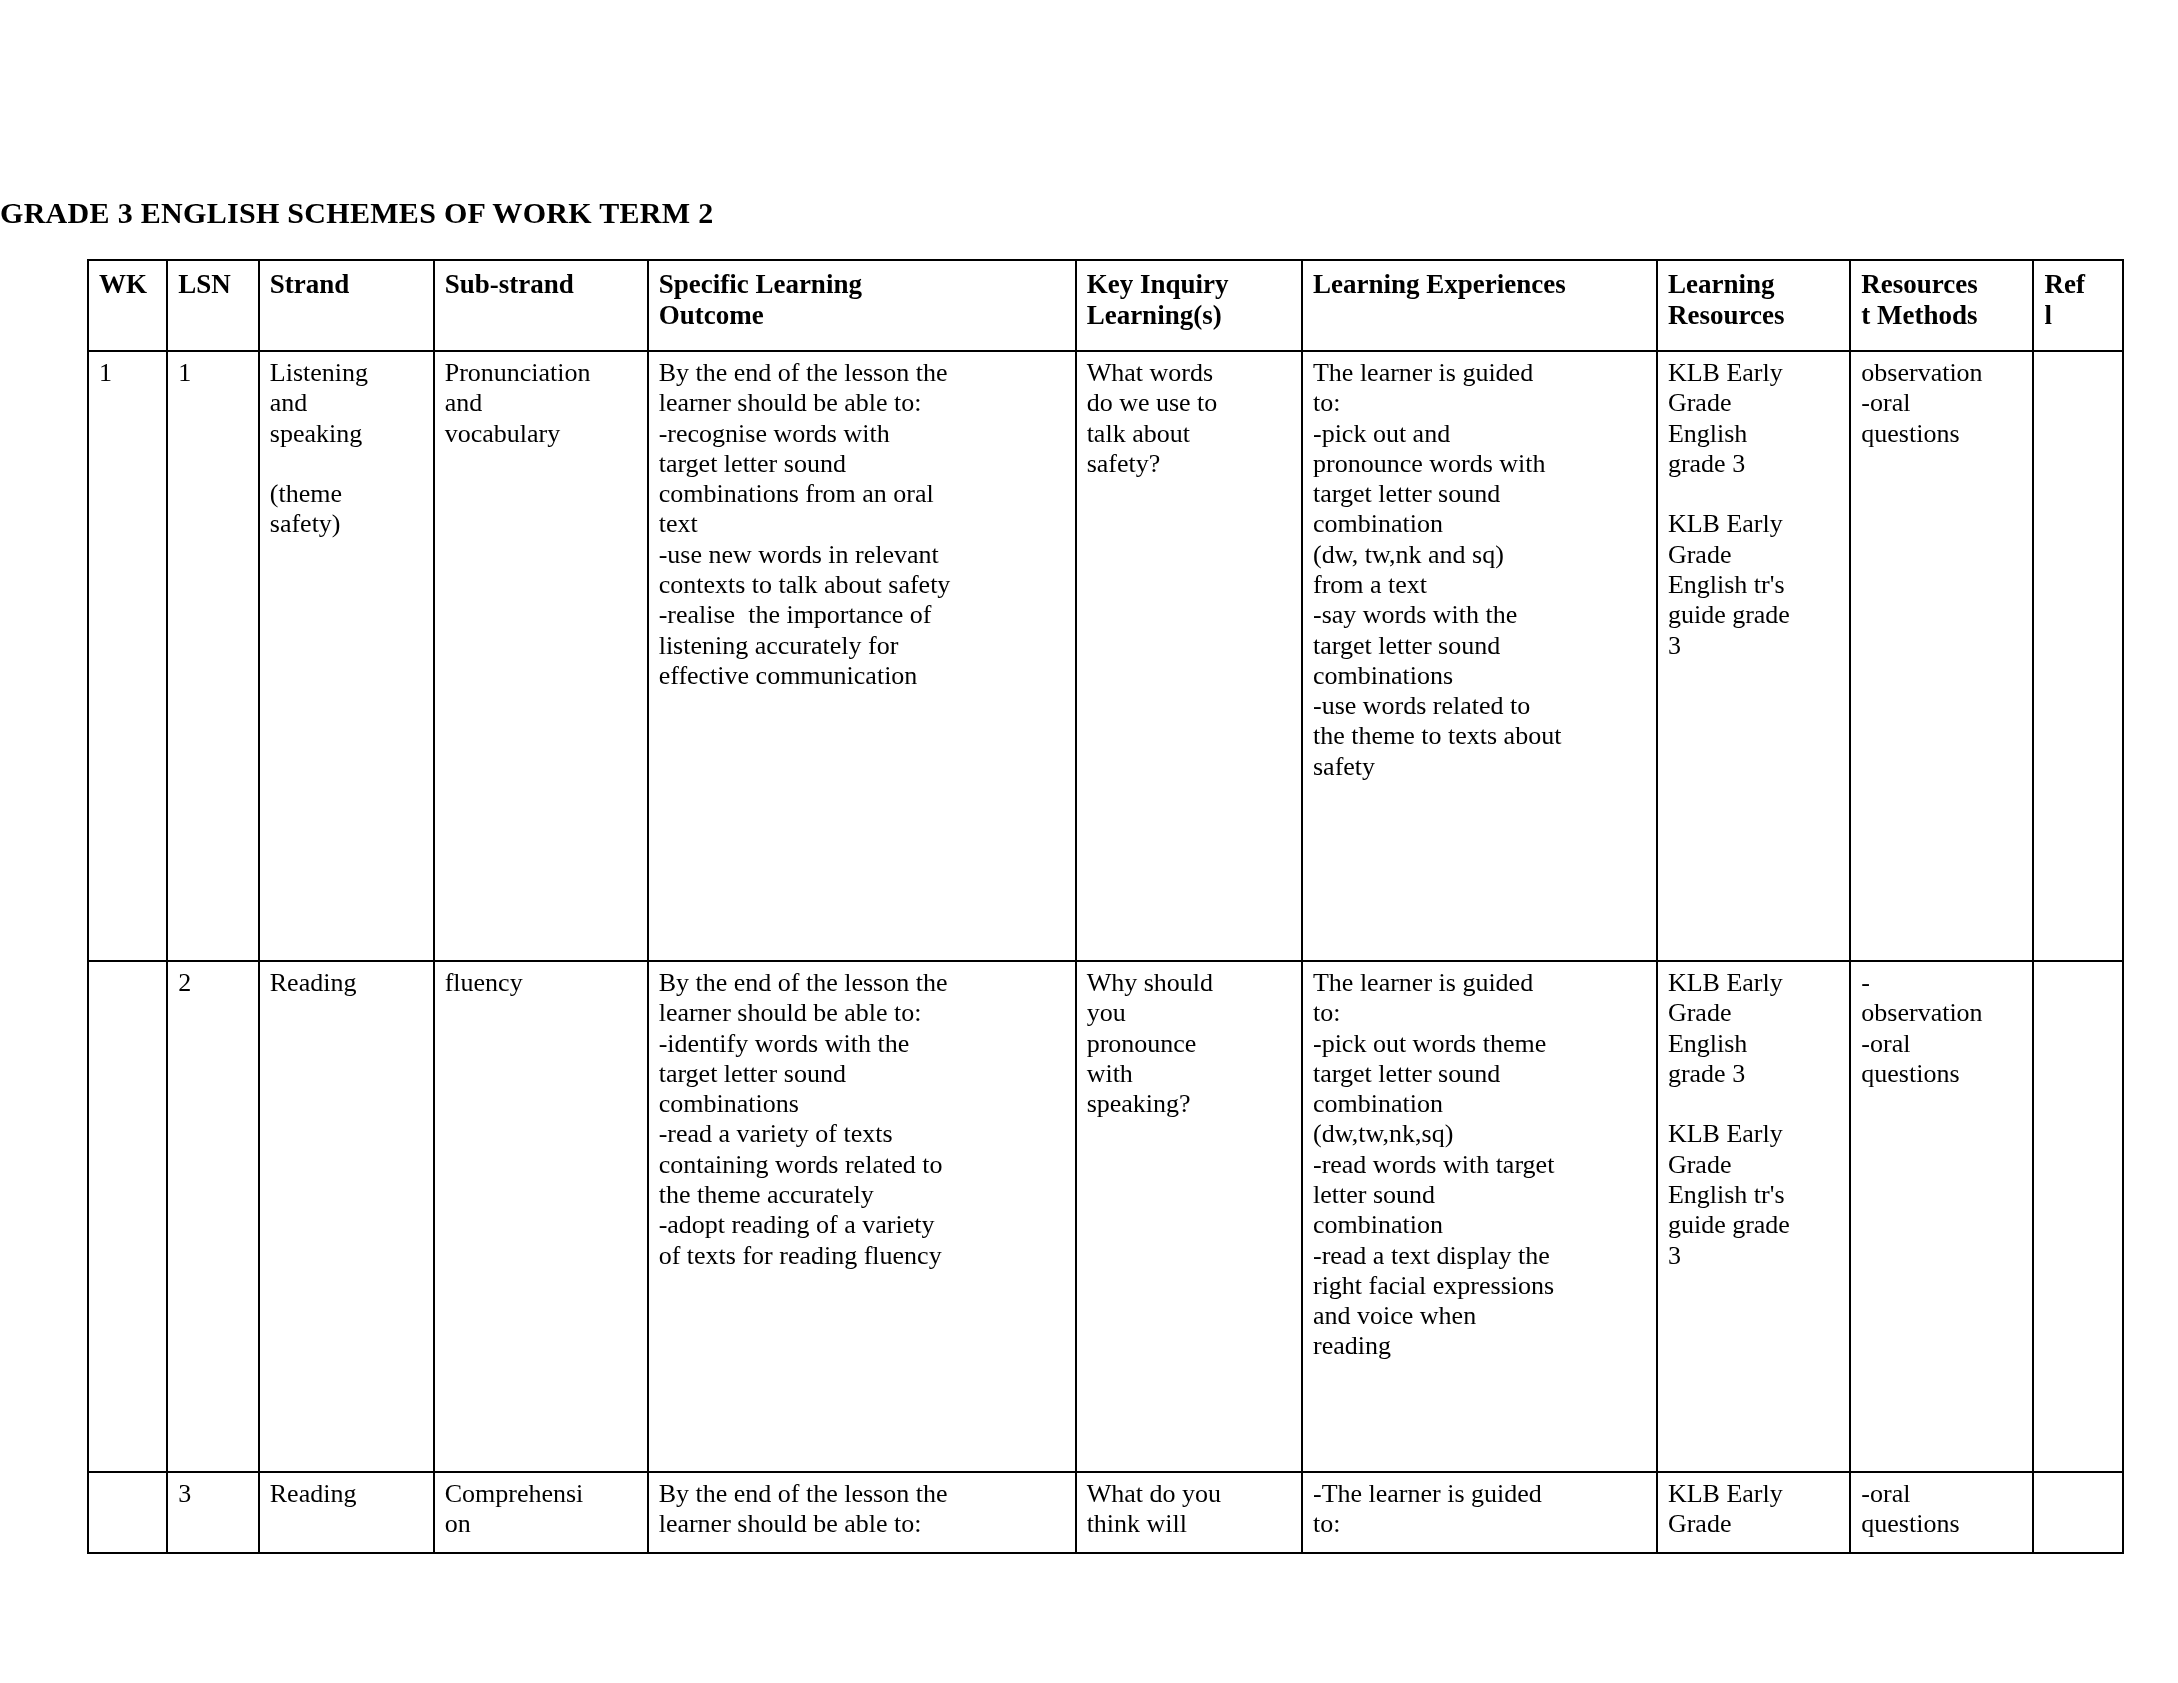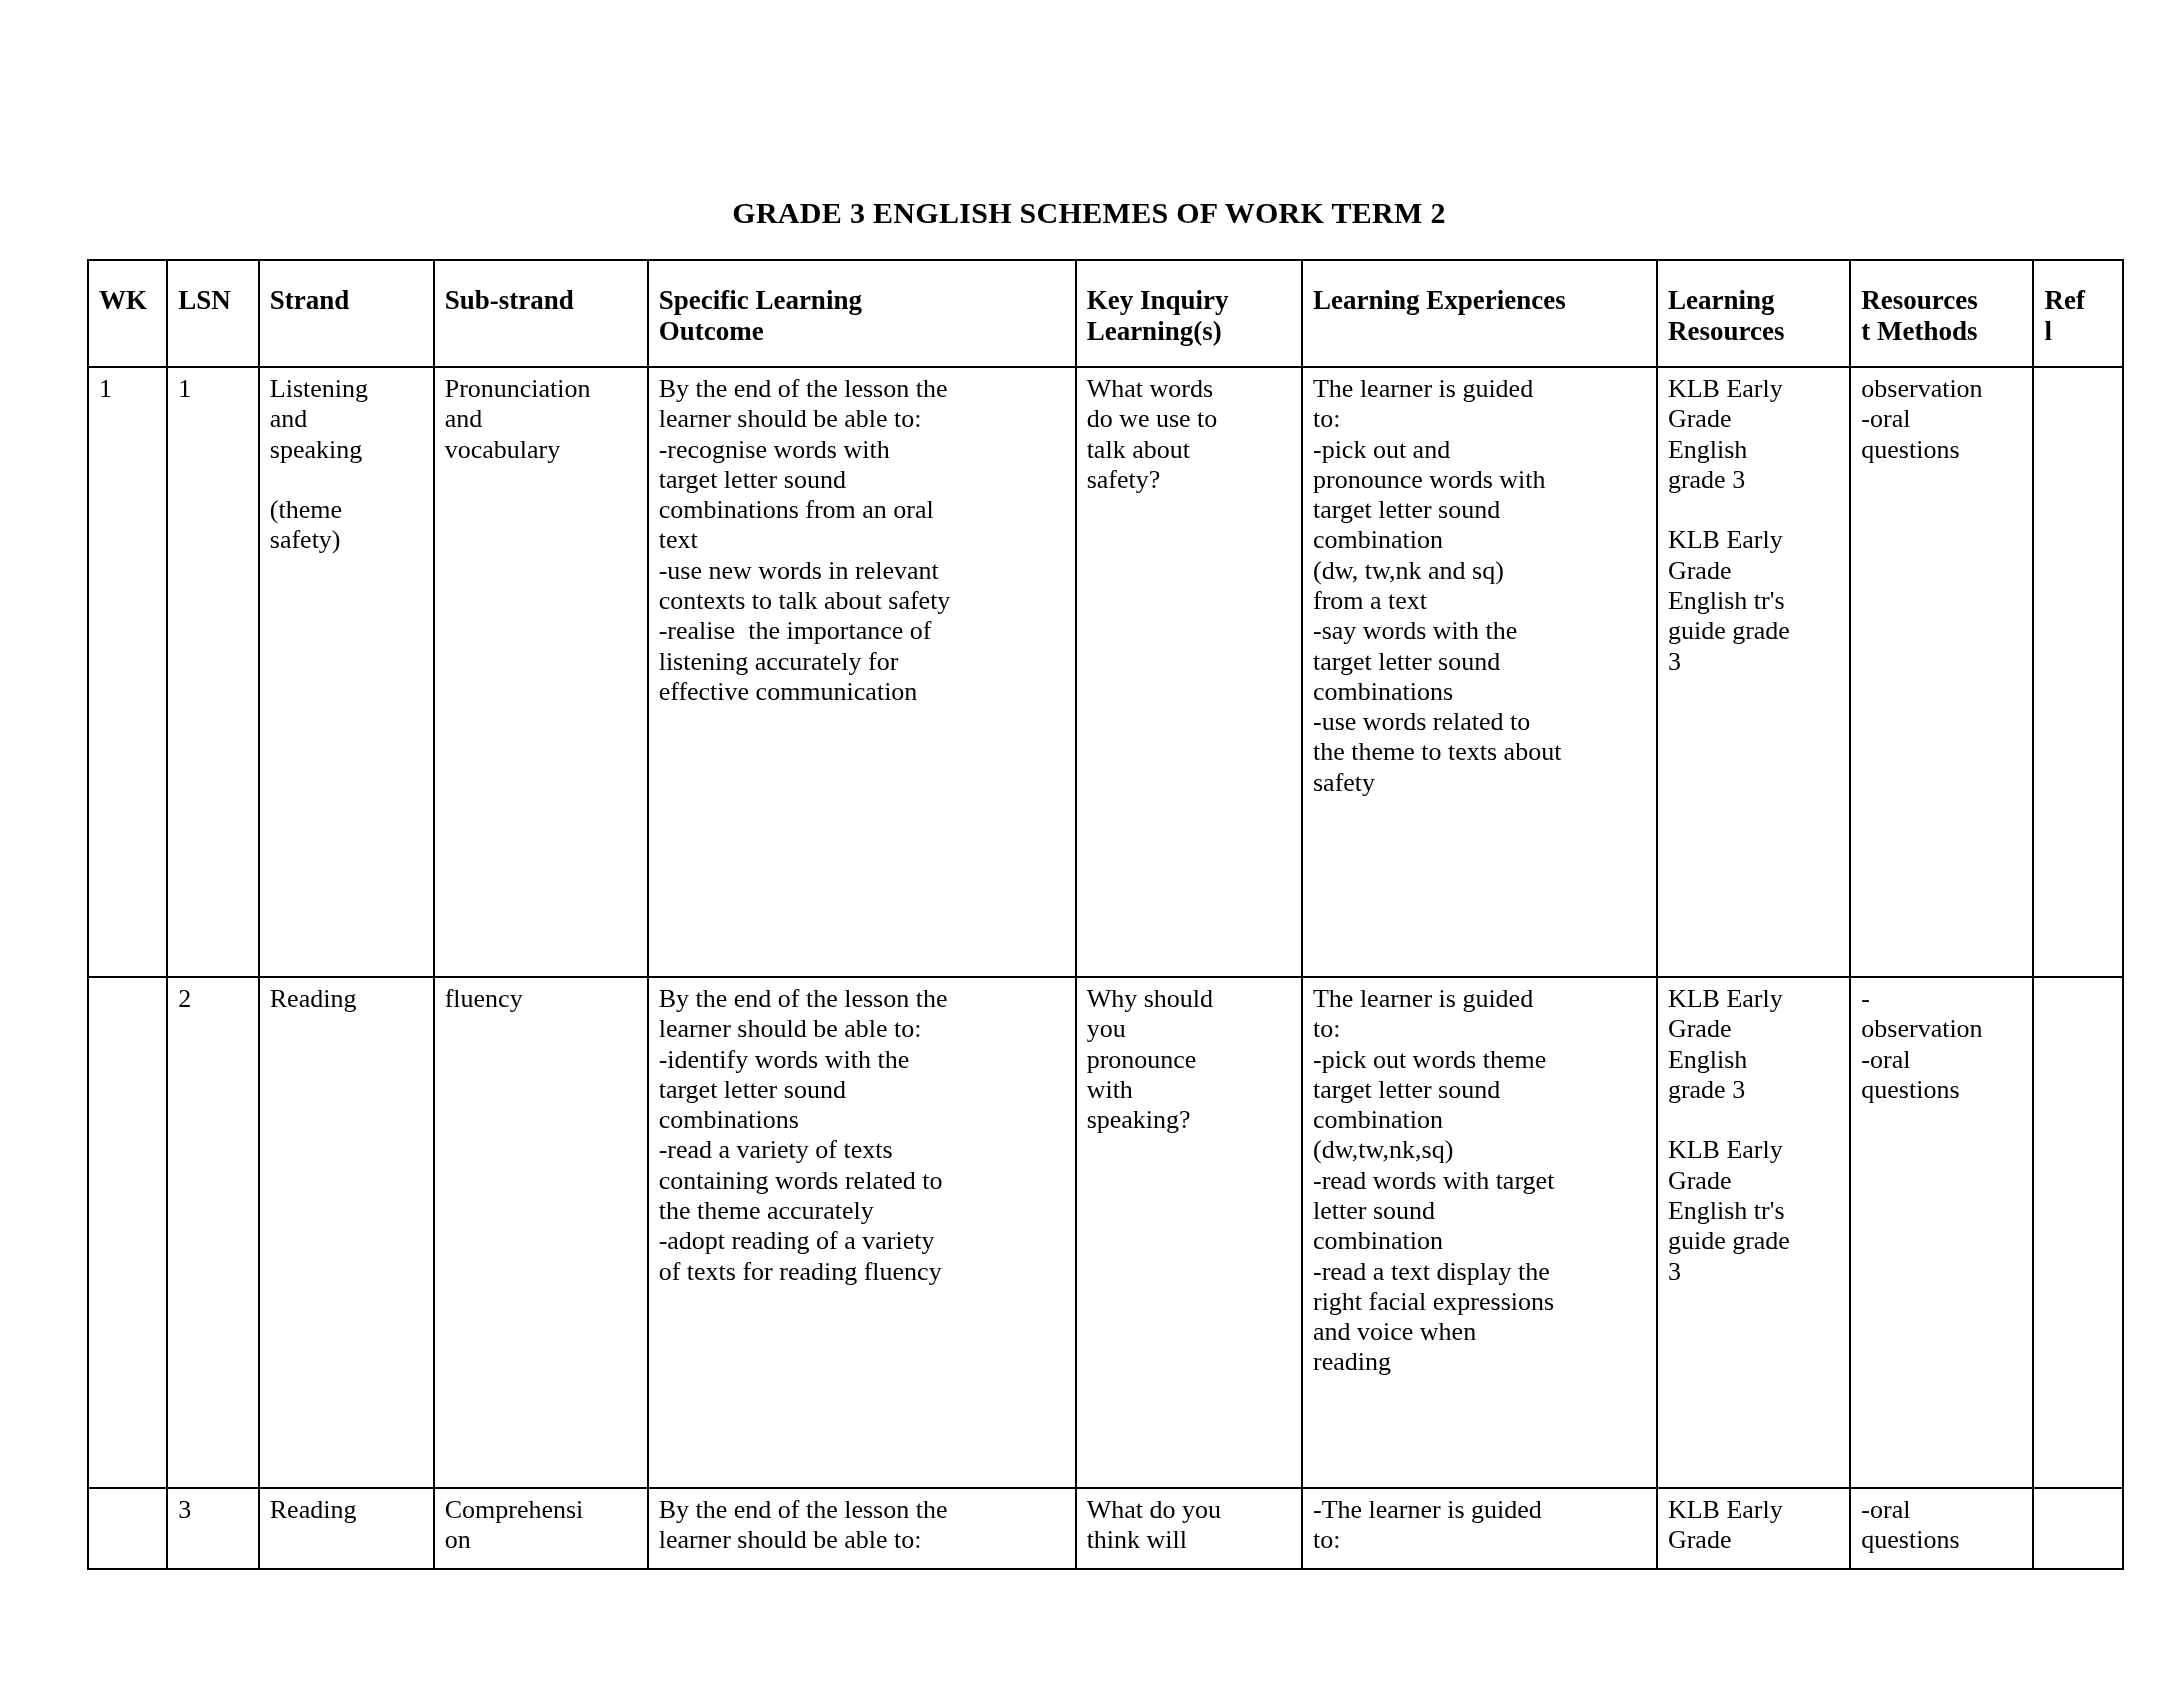--- a/index.html
+++ b/index.html
@@ -23,21 +23,20 @@
     width: 2178px;
     height: 1683px;
     background: #ffffff;
   }
 
   .doc-title {
     position: absolute;
     left: 0;
     top: 196px;
     width: 2178px;
-    text-align: center;
     font-size: 30px;
     font-weight: bold;
     letter-spacing: 0.3px;
   }
 
   .scheme-table {
     position: absolute;
     left: 87px;
     top: 259px;
     width: 2037px;
@@ -54,21 +53,21 @@
     line-height: 1.165;
     font-weight: normal;
     text-align: left;
   }
 
   .scheme-table thead th {
     font-weight: bold;
     font-size: 27px;
     height: 73px;
     vertical-align: top;
-    padding-top: 24px;
+    padding-top: 8px;
   }
 
   
   .c-wk   { width: 77px;  }
   .c-lsn  { width: 89px;  }
   .c-str  { width: 170px; }
   .c-sub  { width: 208px; }
   .c-slo  { width: 416px; }
   .c-kiq  { width: 220px; }
   .c-lex  { width: 345px; }

